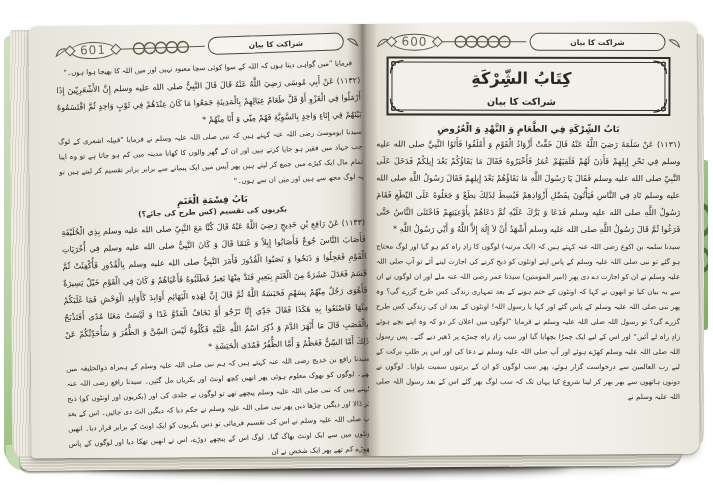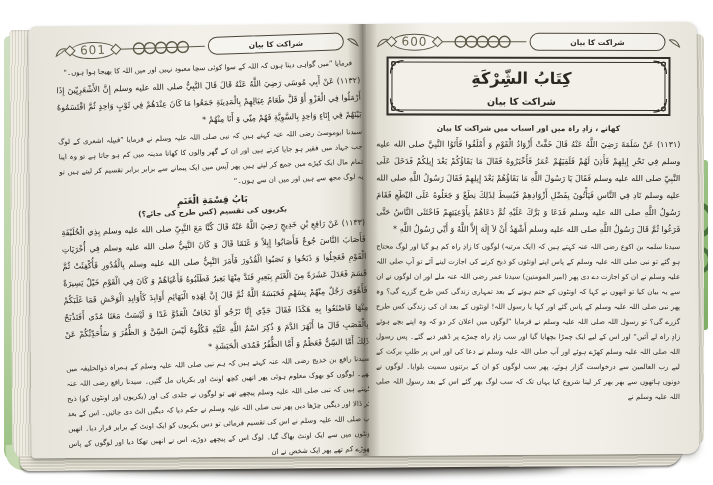--- a/index.html
+++ b/index.html
@@ -178,21 +178,21 @@
           <svg class="cflo br" viewBox="0 0 15 15">
             <path d="M1,14 C1,6 6,1 14,1" fill="none" stroke="#33302a" stroke-width="1.2"></path>
             <circle cx="4" cy="4" r="2" fill="none" stroke="#33302a" stroke-width="1"></circle>
             <circle cx="9" cy="2.5" r="1.2" fill="#33302a"></circle>
             <circle cx="2.5" cy="9" r="1.2" fill="#33302a"></circle>
           </svg>
           <div class="kitab-arabic">كِتَابُ الشِّرْكَةِ</div>
           <div class="kitab-urdu">شراکت کا بیان</div>
         </div>
 
-        <div class="bab-ur">کھانے ، زادِ راہ میں اور اسباب میں شراکت کا بیان</div>
+        <div class="bab-ar">بَابُ الشِّرْكَةِ فِي الطَّعَامِ وَ النَّهْدِ وَ الْعُرُوضِ</div>
         <p class="matn">(١١٣١) عَنْ سَلَمَةَ رَضِيَ اللَّهُ عَنْهُ قَالَ خَفَّتْ أَزْوَادُ الْقَوْمِ وَ أَمْلَقُوا فَأَتَوُا النَّبِيَّ صلى الله عليه وسلم فِي نَحْرِ إِبِلِهِمْ فَأَذِنَ لَهُمْ فَلَقِيَهُمْ عُمَرُ فَأَخْبَرُوهُ فَقَالَ مَا بَقَاؤُكُمْ بَعْدَ إِبِلِكُمْ فَدَخَلَ عَلَى النَّبِيِّ صلى الله عليه وسلم فَقَالَ يَا رَسُولَ اللَّهِ مَا بَقَاؤُهُمْ بَعْدَ إِبِلِهِمْ فَقَالَ رَسُولُ اللَّهِ صلى الله عليه وسلم نَادِ فِي النَّاسِ فَيَأْتُونَ بِفَضْلِ أَزْوَادِهِمْ فَبُسِطَ لِذَلِكَ نِطَعٌ وَ جَعَلُوهُ عَلَى النِّطَعِ فَقَامَ رَسُولُ اللَّهِ صلى الله عليه وسلم فَدَعَا وَ بَرَّكَ عَلَيْهِ ثُمَّ دَعَاهُمْ بِأَوْعِيَتِهِمْ فَاحْتَثَى النَّاسُ حَتَّى فَرَغُوا ثُمَّ قَالَ رَسُولُ اللَّهِ صلى الله عليه وسلم أَشْهَدُ أَنْ لاَ إِلَهَ إِلاَّ اللَّهُ وَ أَنِّي رَسُولُ اللَّهِ *</p>
         <p class="utr">سیدنا سلمہ بن اکوع رضی اللہ عنہ کہتے ہیں کہ (ایک مرتبہ) لوگوں کا زادِ راہ کم ہو گیا اور لوگ محتاج ہو گئے تو نبی صلی اللہ علیہ وسلم کے پاس اپنے اونٹوں کو ذبح کرنے کی اجازت لینے آئے تو آپ صلی اللہ علیہ وسلم نے ان کو اجازت دے دی پھر (امیر المومنین) سیدنا عمر رضی اللہ عنہ ملے اور ان لوگوں نے ان سے یہ بیان کیا تو انھوں نے کہا کہ اونٹوں کے ختم ہونے کے بعد تمہاری زندگی کس طرح گزرے گی؟ وہ پھر نبی صلی اللہ علیہ وسلم کے پاس گئے اور کہا یا رسول اللہ! اونٹوں کے بعد ان کی زندگی کس طرح گزرے گی؟ تو رسول اللہ صلی اللہ علیہ وسلم نے فرمایا ”لوگوں میں اعلان کر دو کہ وہ اپنے بچے ہوئے زادِ راہ لے آئیں“ اور اس کے لیے ایک چمڑا بچھایا گیا اور سب زادِ راہ چمڑے پر ڈھیر دیے گئے۔ پس رسول اللہ صلی اللہ علیہ وسلم کھڑے ہوئے اور آپ صلی اللہ علیہ وسلم نے دعا کی اور اس پر طلبِ برکت کے لیے رب العالمین سے درخواست گزار ہوئے، پھر سب لوگوں کو ان کے برتنوں سمیت بلوایا۔ لوگوں نے دونوں ہاتھوں سے بھر بھر کر لینا شروع کیا یہاں تک کہ سب لوگ بھر گئے اس کے بعد رسول اللہ صلی اللہ علیہ وسلم نے</p>
       </div>
     </div>
 
     <div class="gutter"></div>
   </div>
 </div>
 
 </body></html>

